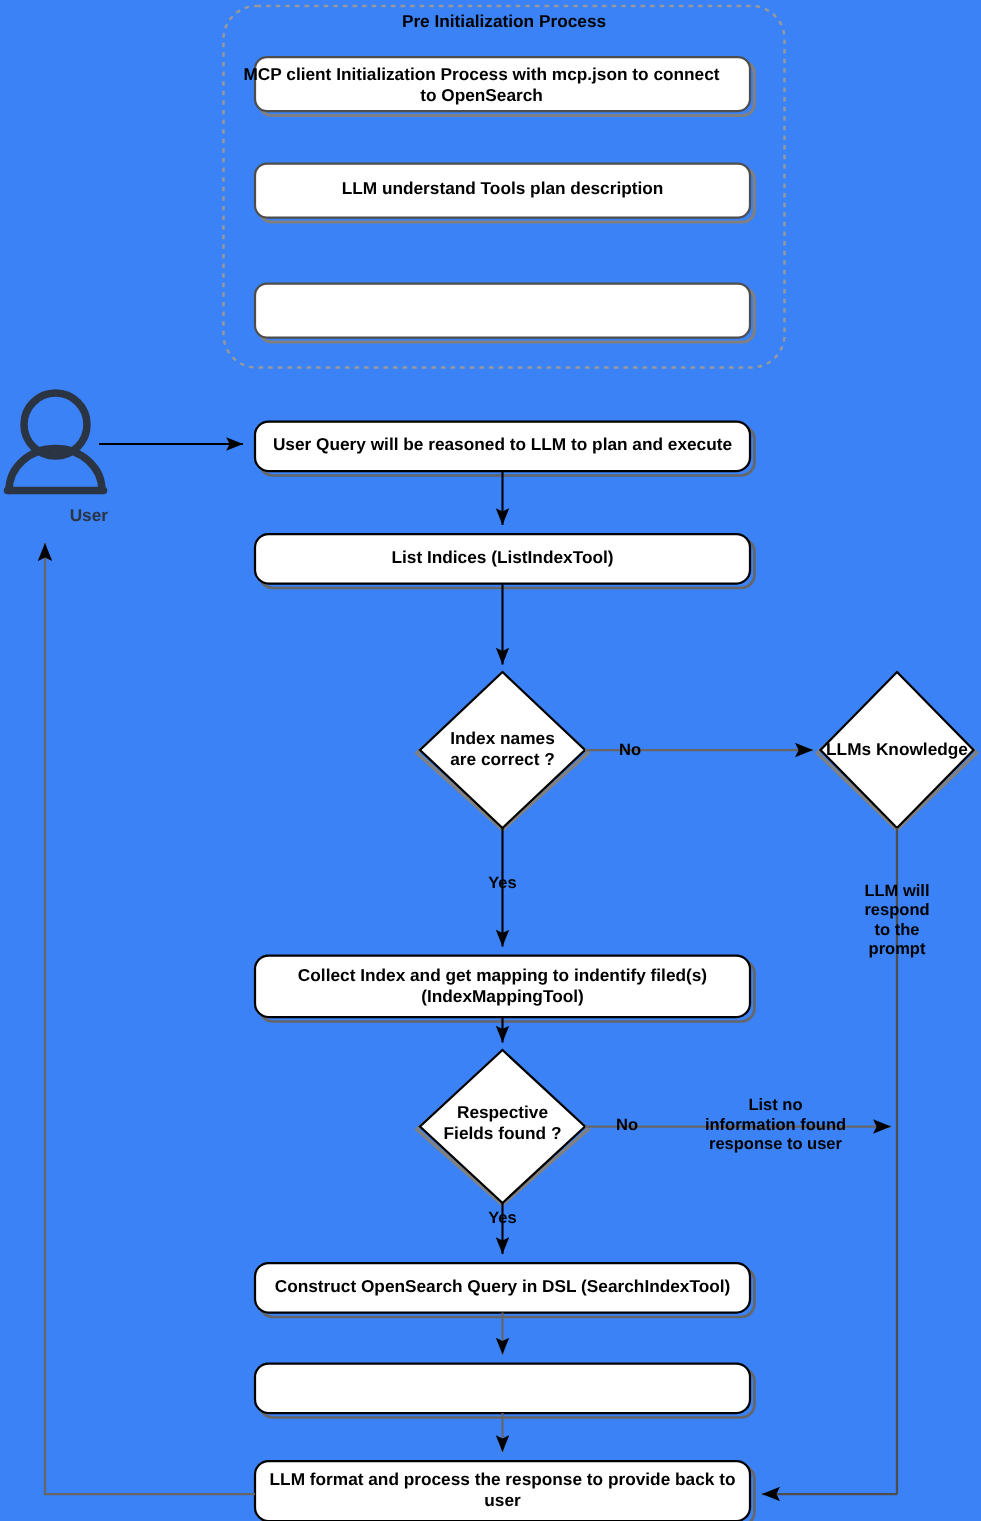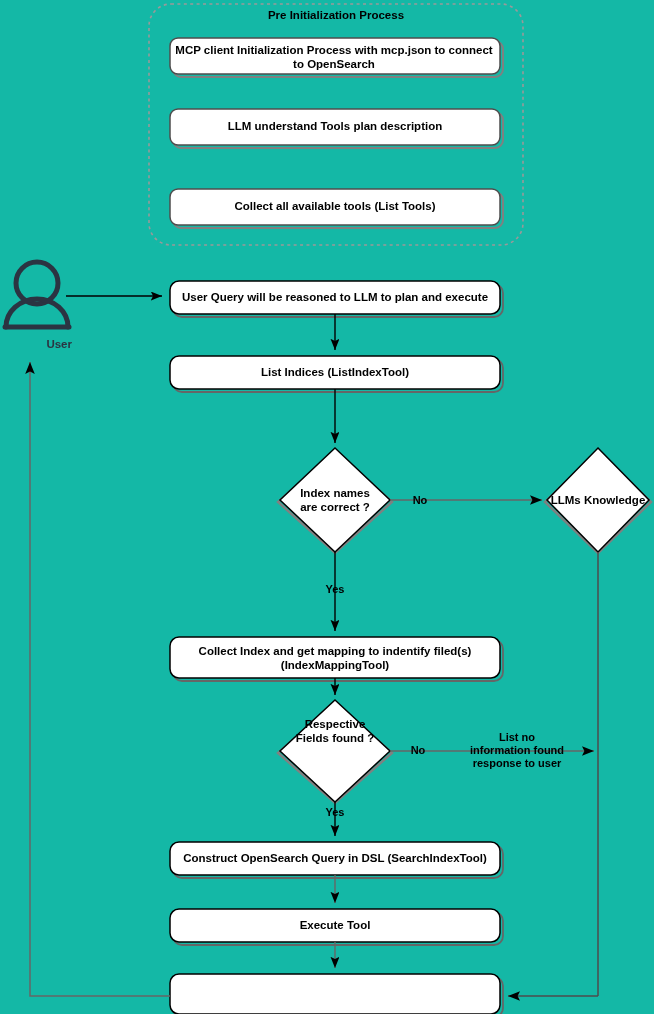--- a/index.html
+++ b/index.html
@@ -7,21 +7,21 @@
     padding: 0;
     background: #ffffff;
   }
   body {
     font-family: "Liberation Sans", sans-serif;
   }
   #canvas {
     position: relative;
     width: 654px;
     height: 1014px;
-    background: #14b8a6;
+    background: #3b82f6;
     overflow: hidden;
   }
   svg.layer {
     position: absolute;
     left: 0;
     top: 0;
     width: 654px;
     height: 1014px;
   }
   .lbl {
@@ -155,43 +155,46 @@
 
     <line x1="335" y1="875" x2="335" y2="903" stroke="#666666" stroke-width="1.4" marker-end="url(#arrowBlack)"></line>
 
     <line x1="335" y1="942" x2="335" y2="968" stroke="#666666" stroke-width="1.4" marker-end="url(#arrowBlack)"></line>
 
     <polyline points="170,996 30,996 30,362" fill="none" stroke="#666666" stroke-width="1.5" marker-end="url(#arrowBlack)"></polyline>
   </svg>
 
   <div class="lbl group-title" style="left:149px; top:9px; width:374px;">Pre Initialization Process</div>
 
-  <div class="lbl node-text" style="left:174px; top:44px; width:320px;">MCP client Initialization Process with mcp.json to connect to OpenSearch</div>
+  <div class="lbl node-text" style="left:161px; top:44px; width:320px;">MCP client Initialization Process with mcp.json to connect to OpenSearch</div>
   <div class="lbl node-text" style="left:175px; top:120px; width:320px;">LLM understand Tools plan description</div>
-  <div class="lbl node-text" style="left:175px; top:200px; width:320px;">Collect all available tools (List Tools)</div>
 
   <div class="lbl actor-label" style="left:2px; top:338px; width:70px;">User</div>
 
   <div class="lbl node-text" style="left:175px; top:291px; width:320px;">User Query will be reasoned to LLM to plan and execute</div>
   <div class="lbl node-text" style="left:175px; top:366px; width:320px;">List Indices (ListIndexTool)</div>
 
   <div class="lbl diamond-text" style="left:285px; top:487px; width:100px;">Index names
 are correct ?</div>
   <div class="lbl diamond-text" style="left:538px; top:494px; width:120px;">LLMs Knowledge</div>
 
   <div class="lbl node-text" style="left:175px; top:645px; width:320px;">Collect Index and get mapping to indentify filed(s)
 (IndexMappingTool)</div>
 
-  <div class="lbl diamond-text" style="left:285px; top:718px; width:100px;">Respective
+  <div class="lbl diamond-text" style="left:285px; top:736px; width:100px;">Respective
 Fields found ?</div>
 
   <div class="lbl node-text" style="left:175px; top:852px; width:320px;">Construct OpenSearch Query in DSL (SearchIndexTool)</div>
-  <div class="lbl node-text" style="left:175px; top:919px; width:320px;">Execute Tool</div>
+  <div class="lbl node-text" style="left:175px; top:981px; width:320px;">LLM format and process the response to provide back to user</div>
 
   <div class="lbl edge-text" style="left:400px; top:494px; width:40px;">No</div>
   <div class="lbl edge-text" style="left:315px; top:583px; width:40px;">Yes</div>
+  <div class="lbl edge-text" style="left:563px; top:588px; width:70px;">LLM will
+respond
+to the
+prompt</div>
   <div class="lbl edge-text" style="left:398px; top:744px; width:40px;">No</div>
   <div class="lbl edge-text" style="left:315px; top:806px; width:40px;">Yes</div>
   <div class="lbl edge-text" style="left:452px; top:731px; width:130px;">List no
 information found
 response to user</div>
 
 </div>
 
 </body></html>

